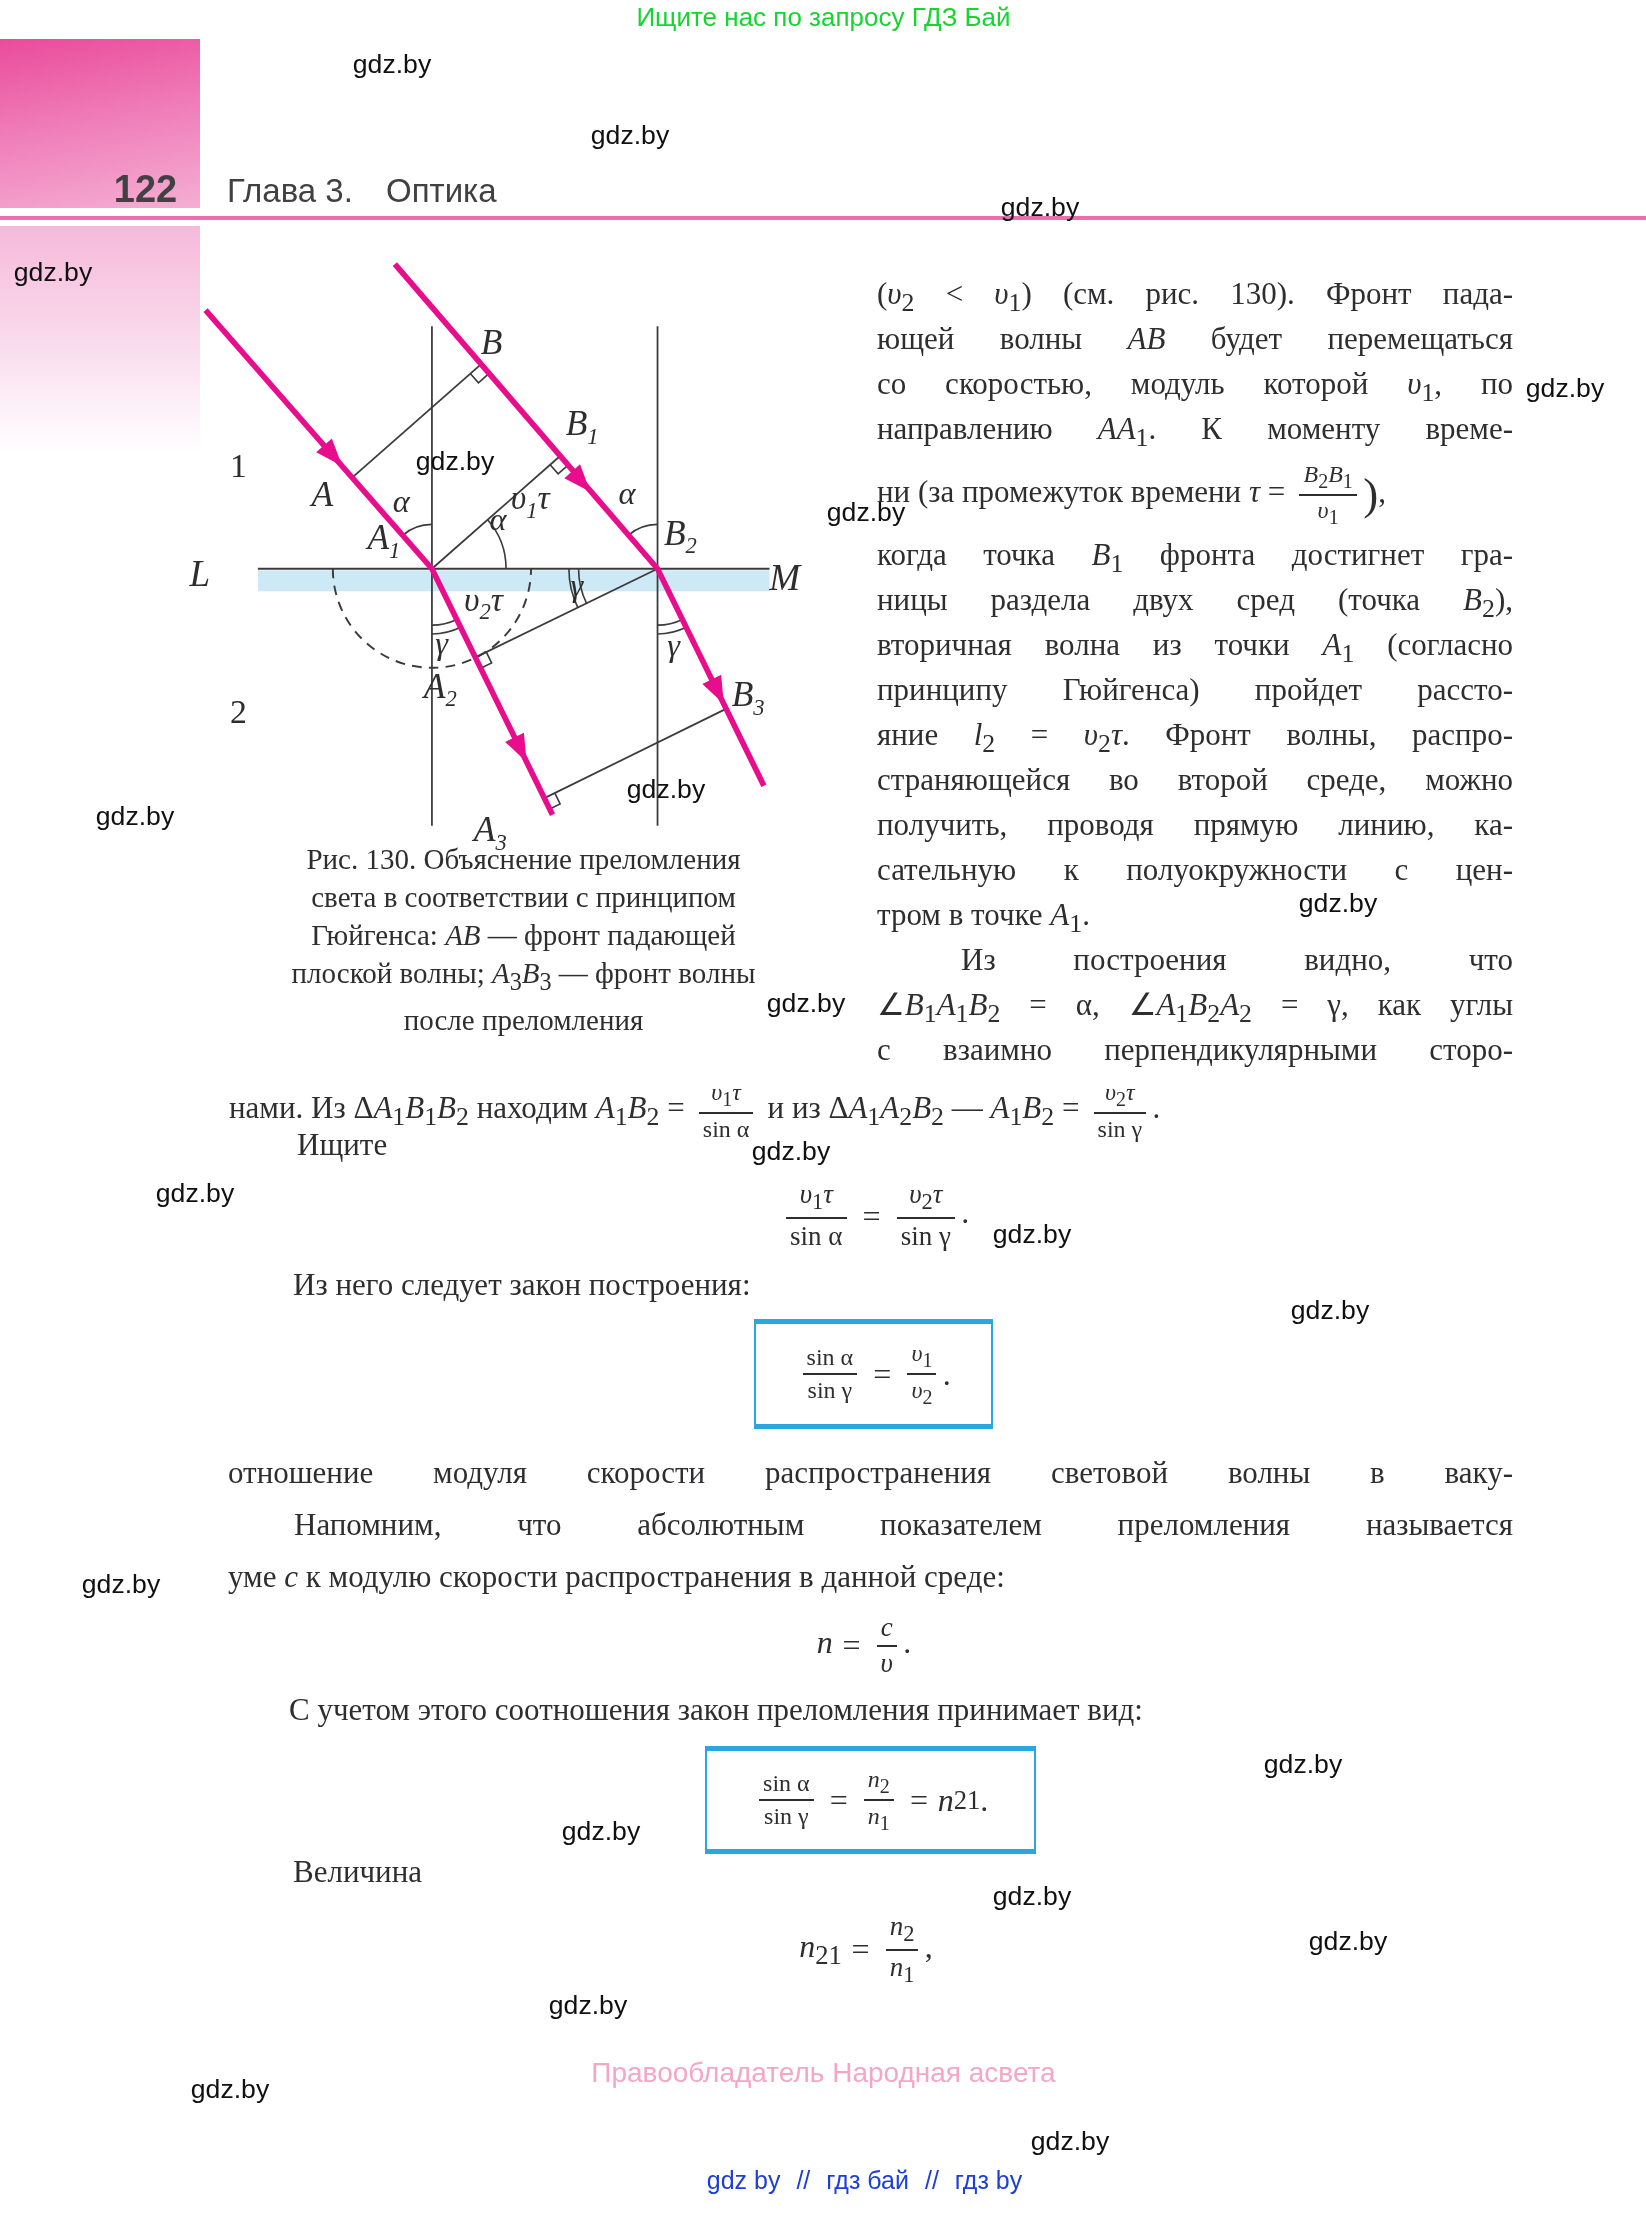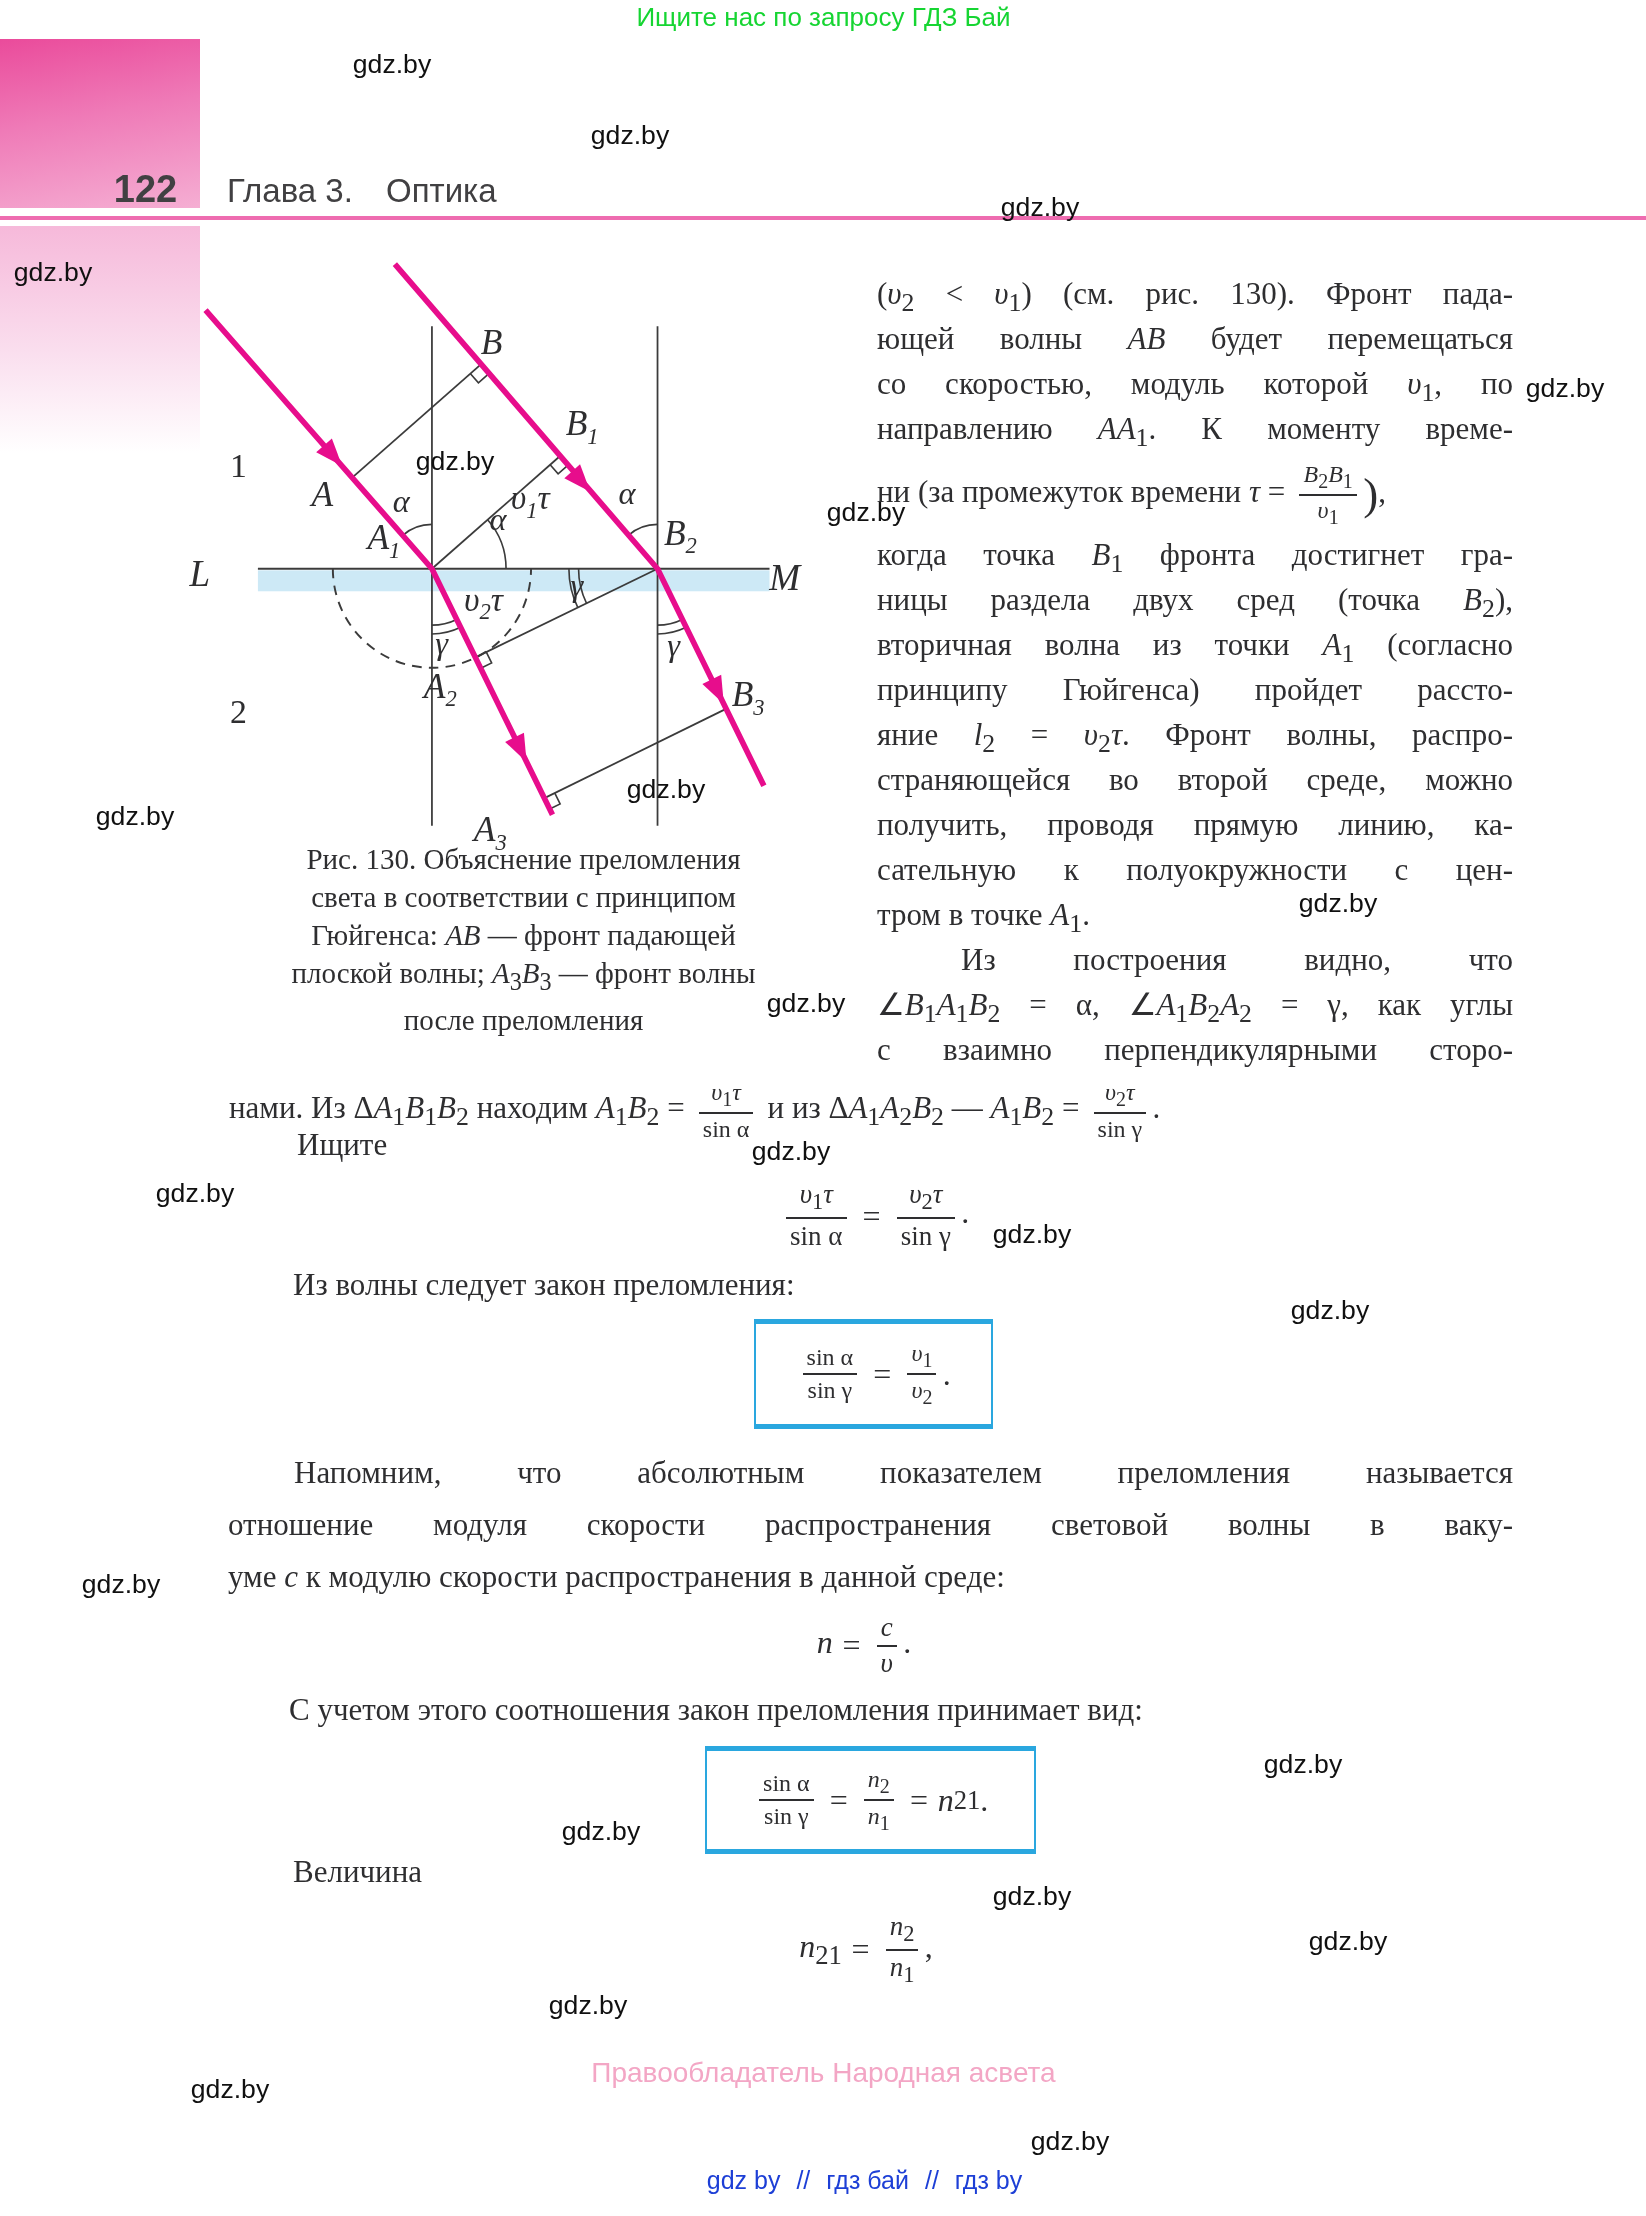--- a/index.html
+++ b/index.html
@@ -183,33 +183,33 @@
       <div class="rc-line ">сательную к полуокружности с цен-</div>
       <div class="rc-line rc-plain">тром в точке <i>A</i><sub>1</sub>.</div>
       <div class="rc-line rc-ind">Из построения видно, что</div>
       <div class="rc-line ">∠<i>B</i><sub>1</sub><i>A</i><sub>1</sub><i>B</i><sub>2</sub> = α, ∠<i>A</i><sub>1</sub><i>B</i><sub>2</sub><i>A</i><sub>2</sub> = γ, как углы</div>
       <div class="rc-line ">с взаимно перпендикулярными сторо-</div>
     </div>
 
   <div class="fw" id="line18" style="left:229px;top:1074px;width:1286px;height:68px;line-height:68px;">нами. Из Δ<i>A</i><sub>1</sub><i>B</i><sub>1</sub><i>B</i><sub>2</sub> находим <i>A</i><sub>1</sub><i>B</i><sub>2</sub> = <span class="fr"><span class="t"><i>υ</i><sub>1</sub><i>τ</i></span><span class="b">sin α</span></span> и из Δ<i>A</i><sub>1</sub><i>A</i><sub>2</sub><i>B</i><sub>2</sub> — <i>A</i><sub>1</sub><i>B</i><sub>2</sub> = <span class="fr"><span class="t"><i>υ</i><sub>2</sub><i>τ</i></span><span class="b">sin γ</span></span>.</div>
   <div class="fw" style="left:297px;top:1127px;">Ищите</div>
   <div class="eq" style="left:693px;top:1167px;width:363px;height:90px;line-height:90px;"><span class="fr"><span class="t"><i>υ</i><sub>1</sub><i>τ</i></span><span class="b">sin α</span></span><span class="eqs">=</span><span class="fr"><span class="t"><i>υ</i><sub>2</sub><i>τ</i></span><span class="b">sin γ</span></span>.</div>
-  <div class="fw" style="left:293px;top:1267px;">Из волны следует закон преломления:</div>
+  <div class="fw" style="left:293px;top:1267px;">Из него следует закон построения:</div>
 
   <div class="bluebox" style="left:754px;top:1319px;width:235px;height:100px;"><span class="fr">
         <span class="t">sin α</span>
         <span class="b">sin γ</span>
       </span><span class="eqs">=</span><span class="fr">
         <span class="t"><i>υ</i><sub>1</sub></span>
         <span class="b"><i>υ</i><sub>2</sub></span>
       </span>.</div>
 
   <div class="fw" id="paragraph" style="left:228px;top:1447px;width:1285px;">
+      <div class="para-line jline">отношение модуля скорости распространения световой волны в ваку-</div>
       <div class="para-line ind1 jline">Напомним, что абсолютным показателем преломления называется</div>
-      <div class="para-line jline">отношение модуля скорости распространения световой волны в ваку-</div>
       <div class="para-line ">уме <i>c</i> к модулю скорости распространения в данной среде:</div>
     </div>
 
   <div class="eq" style="left:703px;top:1602px;width:322px;height:81px;line-height:81px;"><i>n</i><span class="eqs">=</span><span class="fr"><span class="t"><i>c</i></span><span class="b"><i>υ</i></span></span>.</div>
   <div class="fw" style="left:289px;top:1692px;">С учетом этого соотношения закон преломления принимает вид:</div>
 
   <div class="bluebox" style="left:705px;top:1746px;width:327px;height:98px;"><span class="fr">
         <span class="t">sin α</span>
         <span class="b">sin γ</span>
       </span><span class="eqs">=</span><span class="fr">

